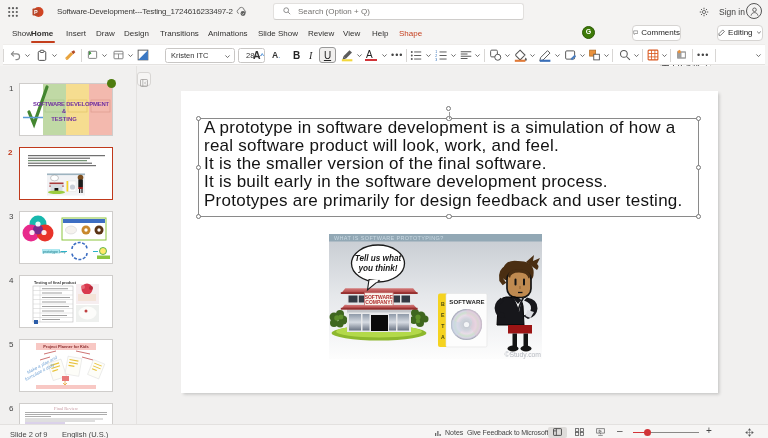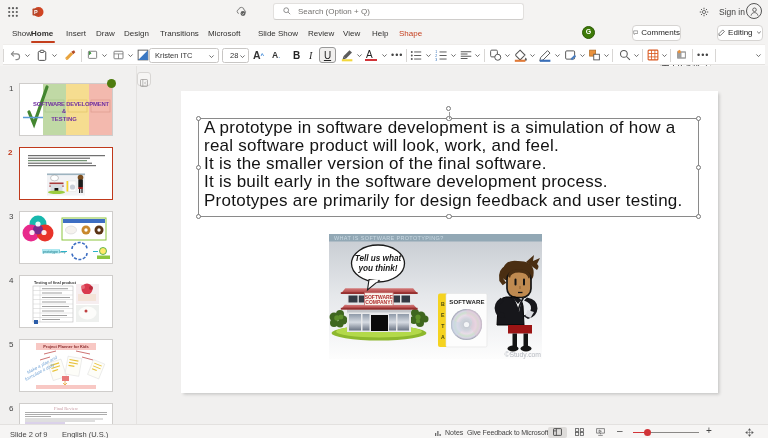--- a/index.html
+++ b/index.html
@@ -26,21 +26,21 @@
 #mi-home { font-weight:bold; }
 #homebar { position:absolute; left:31px; top:17.5px; width:24px; height:2.4px; background:#c43e1c; border-radius:2px; }
 .rbtn { position:absolute; top:1.5px; height:16.5px; background:#fff; border:1px solid #d6d4d2; border-radius:4px; font-size:8px; color:#242424; display:flex; align-items:center; padding:0; gap:3px; justify-content:center; }
 #gavatar { position:absolute; left:582px; top:3px; width:13px; height:13px; border-radius:50%; background:#3d7a08; border:1.5px solid #2c5a06; color:#fff; font-size:7px; font-weight:bold; text-align:center; line-height:10.5px; }
 
 
 #ribbon { position:absolute; left:3px; top:44px; width:762px; height:21px; background:#fff; border-bottom:1px solid #e5e3e1; border-top:1px solid #efedeb; }
 .tbi { position:absolute; top:0; height:20px; display:flex; align-items:center; }
 .chev { width:7px; height:7px; }
 .tsep { position:absolute; top:4px; width:1px; height:13px; background:#d8d6d4; }
-.combo { position:absolute; top:2.5px; height:15px; border:1px solid #c8c6c4; border-radius:2.5px; background:#fff; font-size:7.5px; color:#333; display:flex; align-items:center; }
+.combo { position:absolute; top:2.5px; height:15px; border:1px solid #c8c6c4; border-radius:2.5px; background:#fff; font-size:7.5px; color:#333; display:flex; align-items:center;margin-left:16px; }
 
 
 #mainarea { position:absolute; left:0; top:66px; width:768px; height:372px; background:#f1f0ef; }
 #panelsep { position:absolute; left:136px; top:66px; width:1px; height:358px; background:#e5e3e1; }
 #collapsebtn { position:absolute; left:137px; top:72px; width:14px; height:14px; background:#f6f5f4; border:1px solid #d8d6d4; border-radius:3px; }
 
 
 .thumbnum { position:absolute; font-size:8px; color:#444; }
 .thumb { position:absolute; left:19px; width:94px; height:53px; background:#fff; border:1px solid #cfcdcb; overflow:hidden; }
 .thumb.sel { border:1.7px solid #c0391b; }
@@ -76,20 +76,21 @@
           <circle cx="1.2" cy="8.8" r="1.1"></circle>
           <circle cx="5" cy="8.8" r="1.1"></circle>
           <circle cx="8.8" cy="8.8" r="1.1"></circle>
         </g>
       </svg>
     <svg id="ppticon" viewBox="0 0 24 24">
         <circle cx="13" cy="12" r="10" fill="#d04423"></circle>
         <rect x="1" y="5" width="13" height="14" rx="1.5" fill="#b7472a"></rect>
         <text x="7.5" y="16.5" font-size="11" fill="#fff" font-weight="bold" text-anchor="middle" font-family="Liberation Sans">P</text>
       </svg>
+    <span id="doctitle">Software-Development---Testing_1724616233497-2</span>
     <svg id="cloudic" width="11" height="11" viewBox="0 0 16 16">
         <path d="M4.2 10.8a2.9 2.9 0 0 1-.3-5.7A4 4 0 0 1 11.8 6a2.5 2.5 0 0 1 1.4 4.3" fill="none" stroke="#6a6a6a" stroke-width="1.2"></path>
         <circle cx="10.2" cy="11" r="3.6" fill="#5f5f5f"></circle>
         <path d="M8.5 11l1.3 1.3 2-2.3" stroke="#f4f3f2" stroke-width="1" fill="none"></path>
       </svg>
     <div id="searchbox"><svg width="8" height="8" viewBox="0 0 10 10">
           <circle cx="4" cy="4" r="3" fill="none" stroke="#767676" stroke-width="1"></circle>
           <path d="M6.3 6.3L9 9" stroke="#767676" stroke-width="1"></path>
         </svg>Search (Option + Q)</div>
     <svg id="gearic" width="10" height="10" viewBox="0 0 20 20">
@@ -107,21 +108,21 @@
       </div>
   </div>
 
   <div id="menubar">
     <span class="mi" style="left:12px">Show</span>
     <span class="mi" id="mi-home" style="left:31px">Home</span>
     <span class="mi" style="left:66px">Insert</span>
     <span class="mi" style="left:96px">Draw</span>
     <span class="mi" style="left:124px">Design</span>
     <span class="mi" style="left:160px">Transitions</span>
-    <span class="mi" style="left:208px">Microsoft</span>
+    <span class="mi" style="left:208px">Animations</span>
     <span class="mi" style="left:258px">Slide Show</span>
     <span class="mi" style="left:308px">Review</span>
     <span class="mi" style="left:343px">View</span>
     <span class="mi" style="left:372px">Help</span>
     <span class="mi" style="left:399px; color:#c43e1c;">Shape</span>
     <div id="homebar"></div>
     <div id="gavatar">G</div>
     <div class="rbtn" style="left:632px; width:49px;"><svg width="9" height="9" viewBox="0 0 16 16">
           <path d="M2 3h12v8H7l-3 3v-3H2z" fill="none" stroke="#333" stroke-width="1.3"></path>
         </svg>Comments</div>

